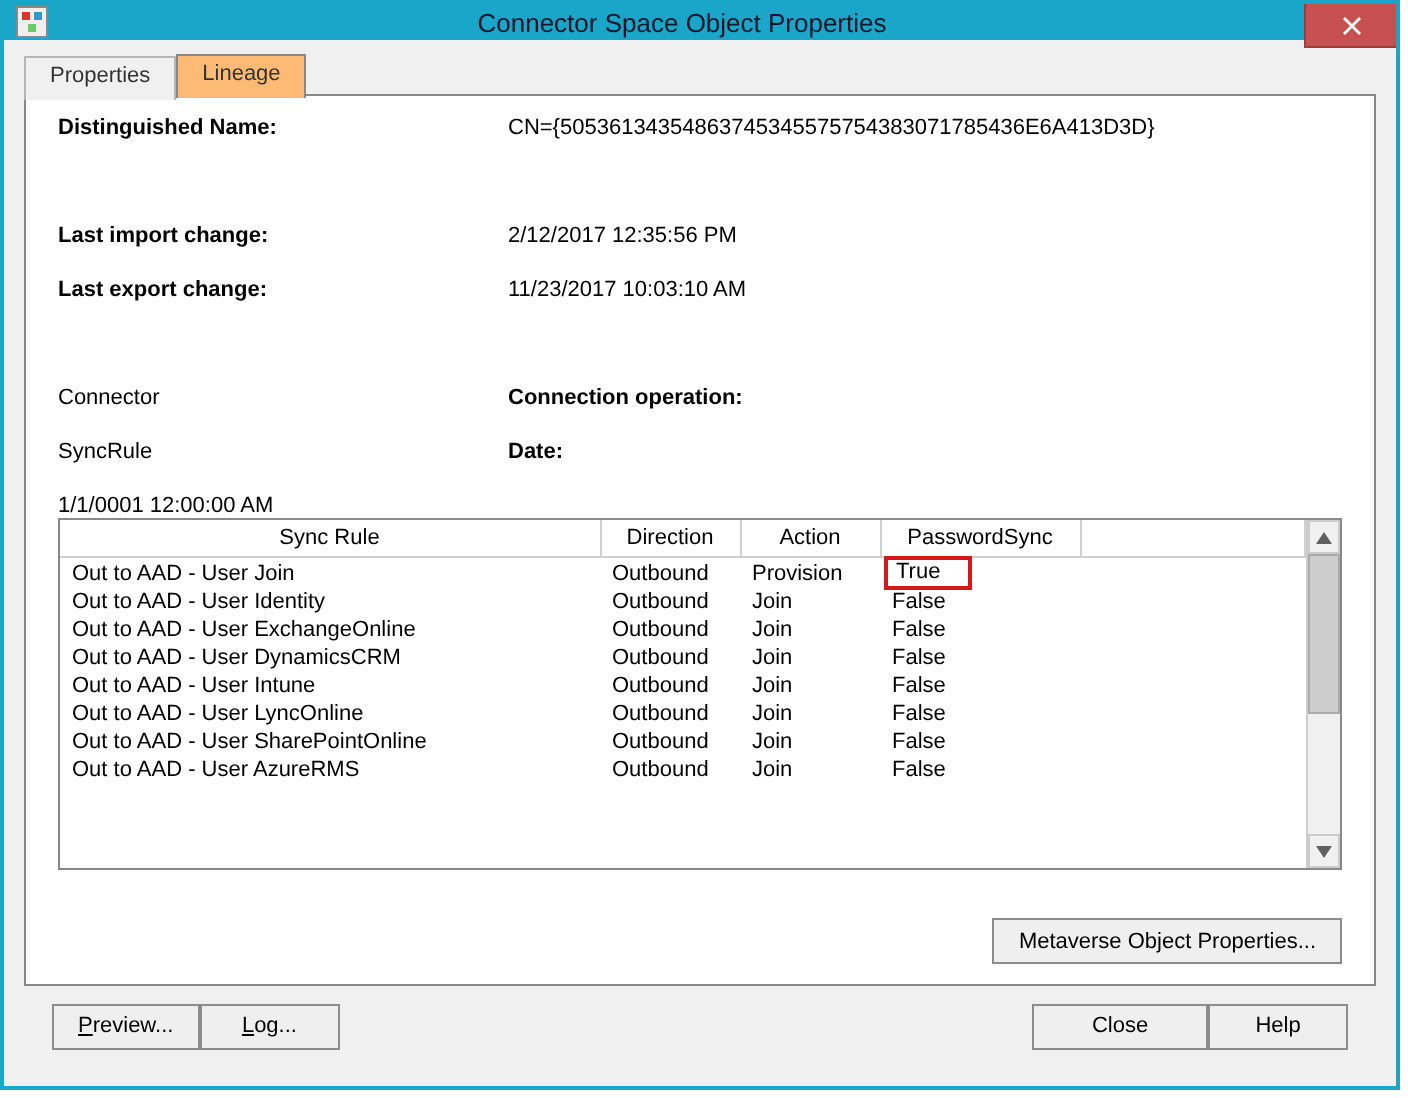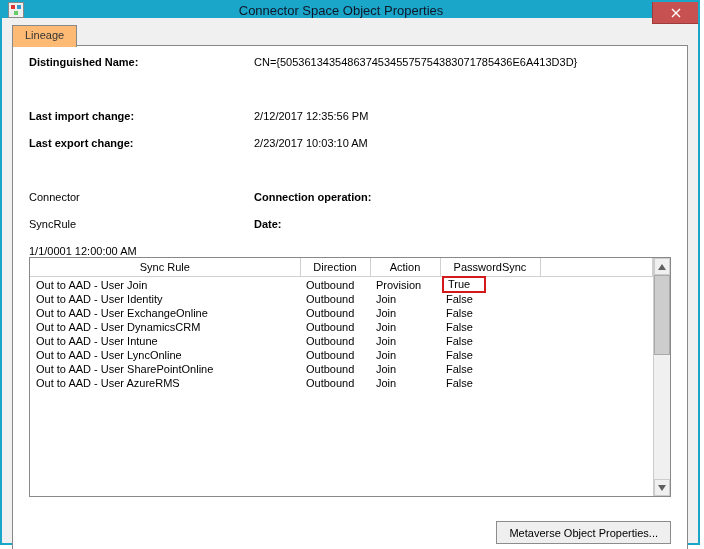--- a/index.html
+++ b/index.html
@@ -95,21 +95,21 @@
     row-gap: 2px;
     font-size:11px;
     color:#000;
     gap:15px;
   }
   .meta-label { font-weight:bold; }
   .spacer-row { height:12px; }
   .table-wrap {
     border:1px solid #888;
     background:#fff;
-    height:240px;
+    height:176px;
     display:flex;
   }
   .grid-body {
     flex:1;
     overflow:hidden;
   }
   table { border-collapse:collapse; width:100%; }
   th {
     background:#fff;
     font-weight:normal;
@@ -193,37 +193,38 @@
     <div class="close-btn">
       <svg viewBox="0 0 10 10">
           <path d="M1 1 L9 9 M9 1 L1 9" stroke="#fff" stroke-width="1.4"></path>
         </svg>
     </div>
   </div>
 
   <div class="client">
 
     <div class="tabs">
+      <div class="tab">Properties</div>
       <div class="tab active">Lineage</div>
     </div>
 
     <div class="page">
 
       <div class="meta-grid">
         <div class="meta-label">Distinguished Name:</div>
         <div>CN={50536134354863745345575754383071785436E6A413D3D}</div>
 
         <div class="spacer-row"></div>
           <div class="spacer-row"></div>
 
         <div class="meta-label">Last import change:</div>
         <div>2/12/2017 12:35:56 PM</div>
 
         <div class="meta-label">Last export change:</div>
-        <div>2/23/2017 10:03:10 AM</div>
+        <div>11/23/2017 10:03:10 AM</div>
 
         <div class="spacer-row"></div>
           <div class="spacer-row"></div>
 
         <div>Connector</div>
 
         <div class="meta-label">Connection operation:</div>
         <div>SyncRule</div>
 
         <div class="meta-label">Date:</div>

